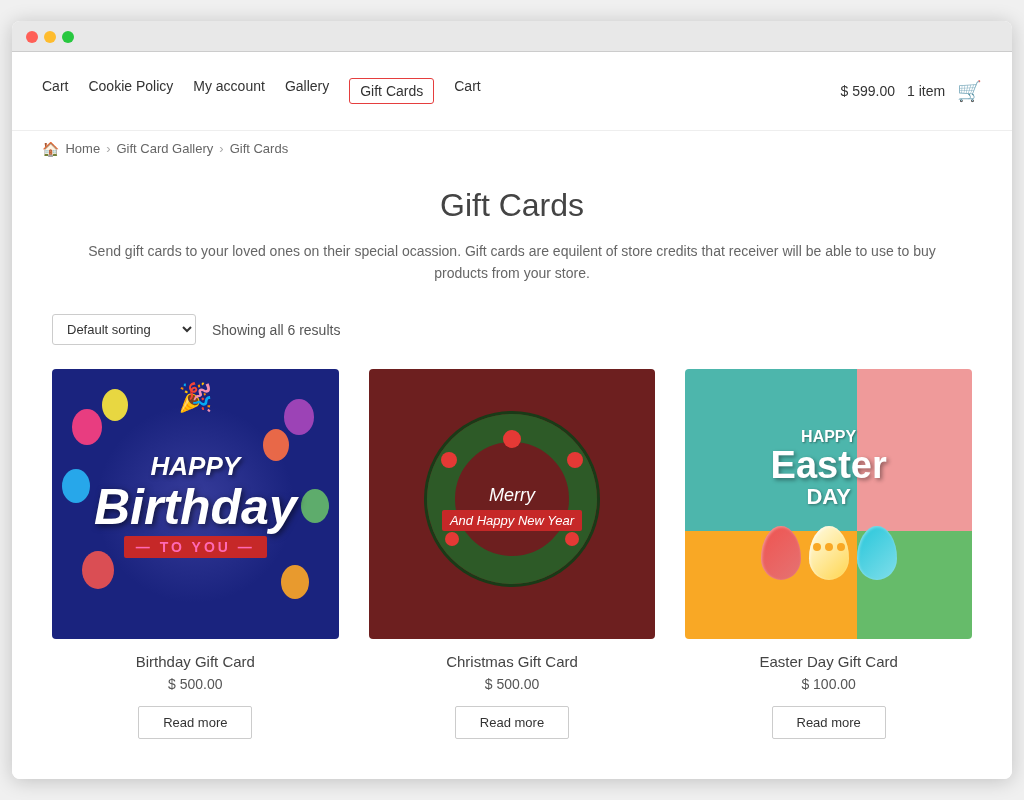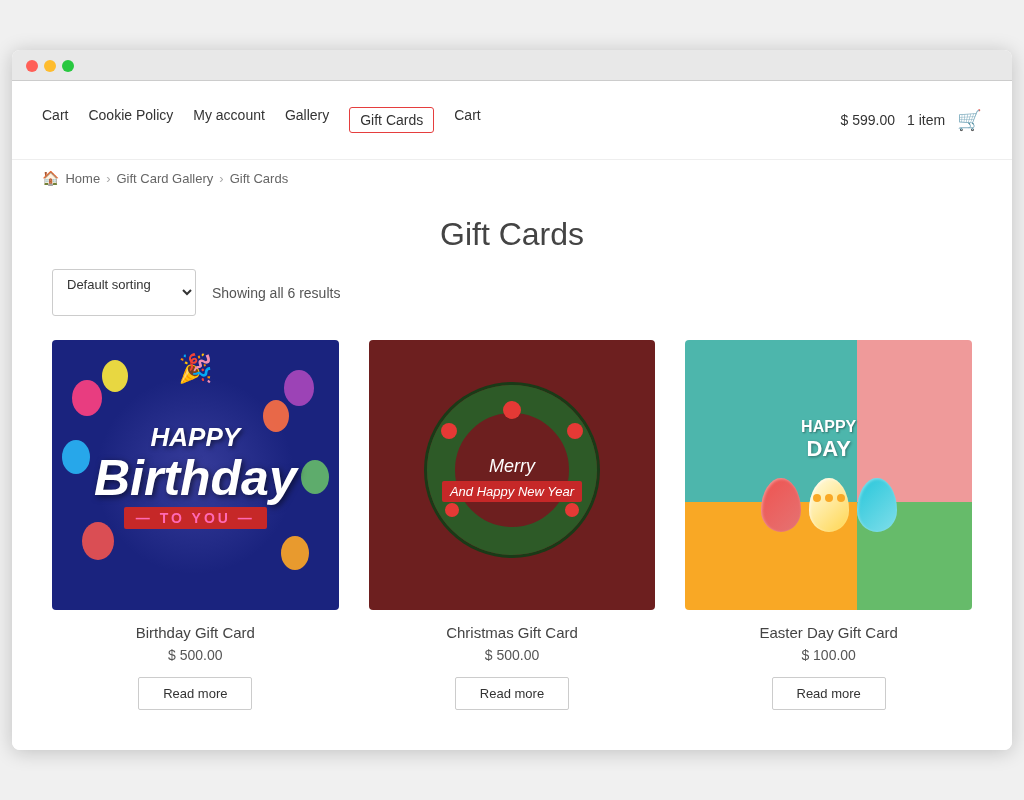--- a/index.html
+++ b/index.html
@@ -114,21 +114,21 @@
       margin: 0 auto 30px auto;
     }
     
     .toolbar {
       display: flex;
       align-items: center;
       gap: 16px;
       margin-bottom: 24px;
     }
     .sort-select {
-      padding: 6px 28px 22px 10px;
+      padding: 6px 28px 6px 10px;
       border: 1px solid #ccc;
       border-radius: 3px;
       font-size: 13px;
       color: #333;
       background: #fff;
       appearance: auto;
       cursor: pointer;
     }
     .results-count {
       font-size: 14px;
@@ -393,20 +393,21 @@
       <span class="home-icon">🏠</span>
       <a>Home</a>
       <span class="breadcrumb-sep">›</span>
       <a>Gift Card Gallery</a>
       <span class="breadcrumb-sep">›</span>
       <span>Gift Cards</span>
     </div>
 
     <div class="main-content">
       <h1 class="page-title">Gift Cards</h1>
+      <p class="page-description">Send gift cards to your loved ones on their special ocassion. Gift cards are equilent of store credits that receiver will be able to use to buy products from your store.</p>
 
       <div class="toolbar">
         <select class="sort-select">
           <option>Default sorting</option>
         </select>
         <span class="results-count">Showing all 6 results</span>
       </div>
 
       <div class="product-grid">
 
@@ -463,20 +464,21 @@
         <div class="product-card">
           <div class="product-image">
             <div class="easter-card-img">
               <div class="easter-bg-teal"></div>
               <div class="easter-bg-coral"></div>
               <div class="easter-bg-yellow"></div>
               <div class="easter-bg-green"></div>
               <div class="easter-content">
                 <div class="easter-text">
                   <div class="easter-happy">HAPPY</div>
+                  <div class="easter-main">Easter</div>
                   <div class="easter-day">DAY</div>
                 </div>
                 <div class="easter-egg-group">
                   <div class="easter-egg" style="background: linear-gradient(135deg, #ef5350, #e57373); box-shadow: inset 1px 1px 3px rgba(255,255,255,0.4);"></div>
                   <div class="easter-egg" style="background: linear-gradient(135deg, #fffde7, #ffd54f); box-shadow: inset 1px 1px 3px rgba(255,255,255,0.6);">
                     <div style="position:relative; height:100%; width:100%; overflow:hidden; border-radius: 50% 50% 50% 50% / 60% 60% 40% 40%;">
                       <div style="position:absolute;top:30%;left:10%;width:80%;display:flex;flex-wrap:wrap;gap:4px;justify-content:center;">
                         <div style="width:8px;height:8px;background:#f9a825;border-radius:50%;"></div>
                         <div style="width:8px;height:8px;background:#f9a825;border-radius:50%;"></div>
                         <div style="width:8px;height:8px;background:#f9a825;border-radius:50%;"></div>

